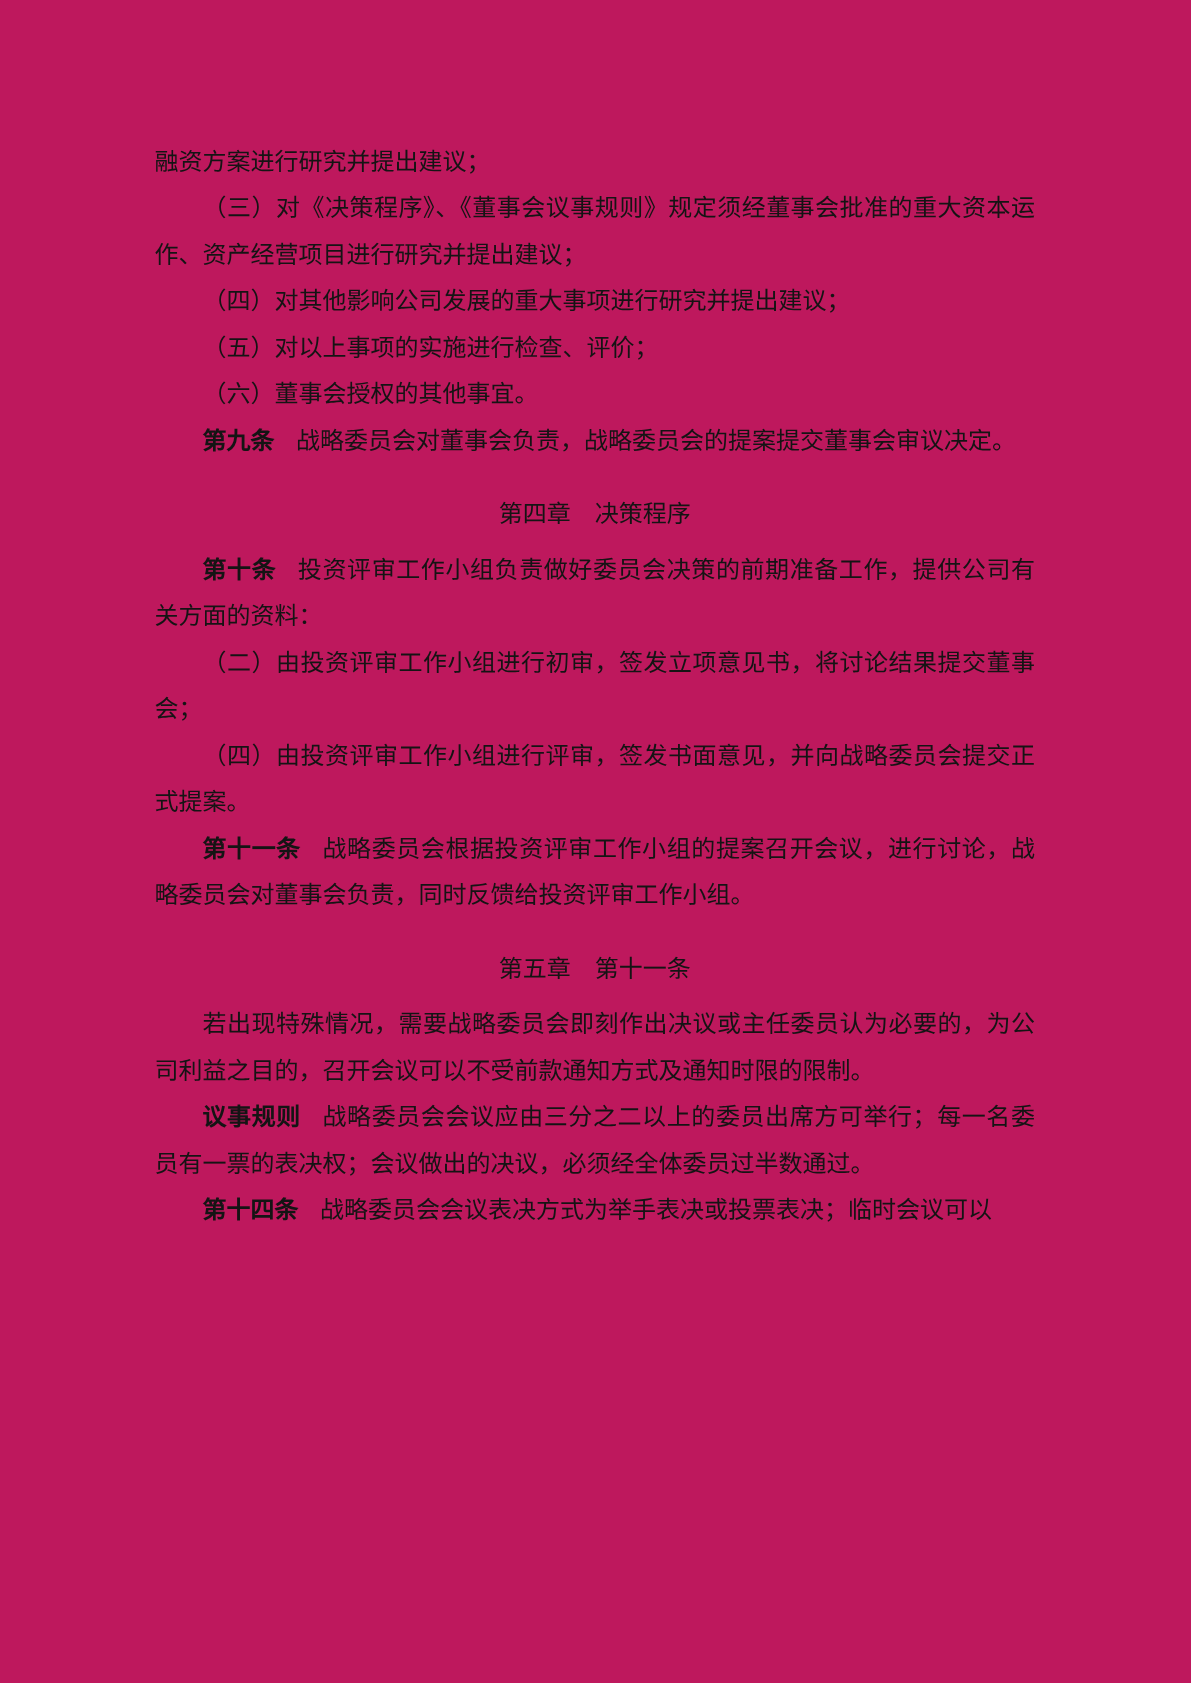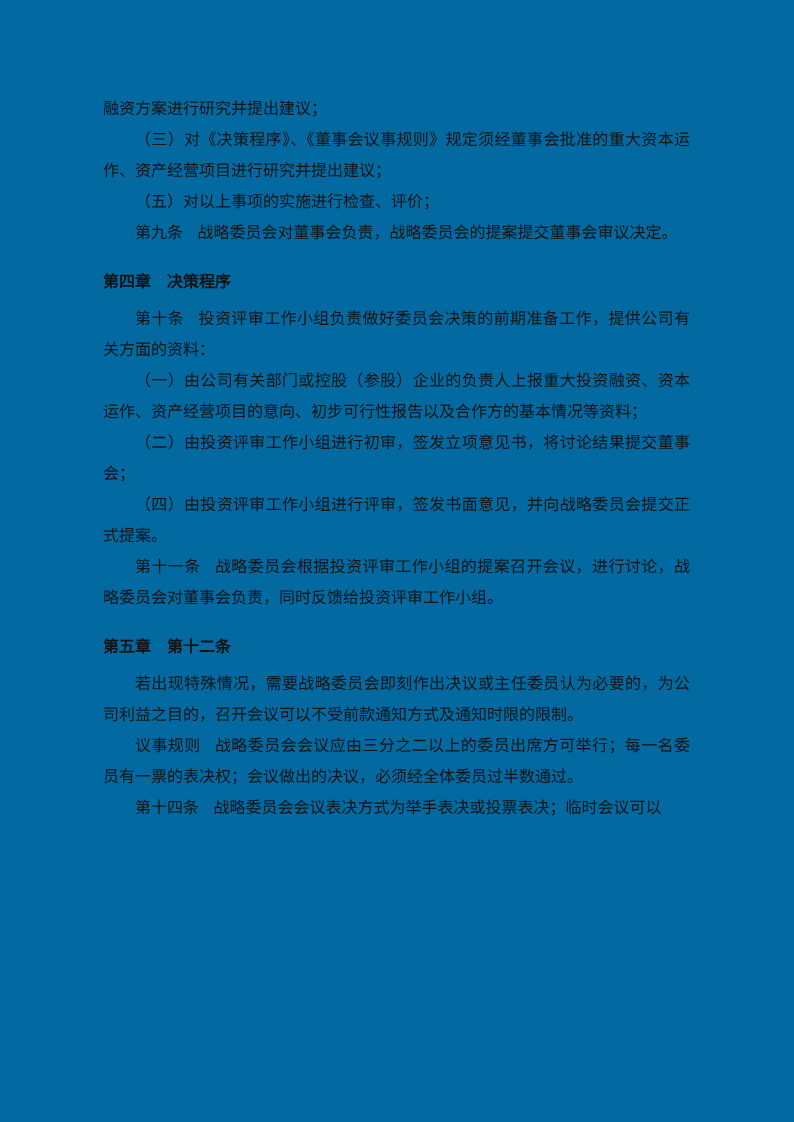--- a/index.html
+++ b/index.html
@@ -6,82 +6,84 @@
   html, body {
     margin: 0;
     padding: 0;
     background: #ffffff;
   }
   .page {
     position: relative;
     width: 794px;
     height: 1122px;
     margin: 0 auto;
-    background: #0369a1;
+    background: #be185d;
     box-sizing: border-box;
     padding: 93px 104px 0 103px;
     font-family: "Liberation Serif", "DejaVu Serif", serif;
     font-size: 16px;
     line-height: 31px;
     color: #141414;
     overflow: hidden;
   }
   .para {
     margin: 0;
     text-align: justify;
     text-justify: inter-ideograph;
   }
   .para.indent {
     text-indent: 2em;
   }
   .term {
-    font-weight: normal;
+    font-weight: bold;
     margin-right: 0.9em;
   }
   .chapter {
     margin: 18px 0 6px 0;
-    font-weight: bold;
+    text-align: center;
+    font-weight: normal;
     text-indent: 0;
   }
 </style>
 </head>
 <body>
 
 <div class="page">
 
   <p class="para">融资方案进行研究并提出建议；</p>
 
   <p class="para indent">（三）对《决策程序》、《董事会议事规则》规定须经董事会批准的重大资本运作、资产经营项目进行研究并提出建议；</p>
 
+  <p class="para indent">（四）对其他影响公司发展的重大事项进行研究并提出建议；</p>
 
   <p class="para indent">（五）对以上事项的实施进行检查、评价；</p>
 
+  <p class="para indent">（六）董事会授权的其他事宜。</p>
 
   <p class="para indent">
     <b class="term">第九条</b><span>战略委员会对董事会负责，战略委员会的提案提交董事会审议决定。</span>
   </p>
 
   <p class="para chapter">第四章　决策程序</p>
 
   <p class="para indent">
     <b class="term">第十条</b><span>投资评审工作小组负责做好委员会决策的前期准备工作，提供公司有关方面的资料：</span>
   </p>
 
-  <p class="para indent">（一）由公司有关部门或控股（参股）企业的负责人上报重大投资融资、资本运作、资产经营项目的意向、初步可行性报告以及合作方的基本情况等资料；</p>
 
   <p class="para indent">（二）由投资评审工作小组进行初审，签发立项意见书，将讨论结果提交董事会；</p>
 
 
   <p class="para indent">（四）由投资评审工作小组进行评审，签发书面意见，并向战略委员会提交正式提案。</p>
 
   <p class="para indent">
     <b class="term">第十一条</b><span>战略委员会根据投资评审工作小组的提案召开会议，进行讨论，战略委员会对董事会负责，同时反馈给投资评审工作小组。</span>
   </p>
 
-  <p class="para chapter">第五章　第十二条</p>
+  <p class="para chapter">第五章　第十一条</p>
 
 
   <p class="para indent">若出现特殊情况，需要战略委员会即刻作出决议或主任委员认为必要的，为公司利益之目的，召开会议可以不受前款通知方式及通知时限的限制。</p>
 
   <p class="para indent">
     <b class="term">议事规则</b><span>战略委员会会议应由三分之二以上的委员出席方可举行；每一名委员有一票的表决权；会议做出的决议，必须经全体委员过半数通过。</span>
   </p>
 
   <p class="para indent">
     <b class="term">第十四条</b><span>战略委员会会议表决方式为举手表决或投票表决；临时会议可以</span>

